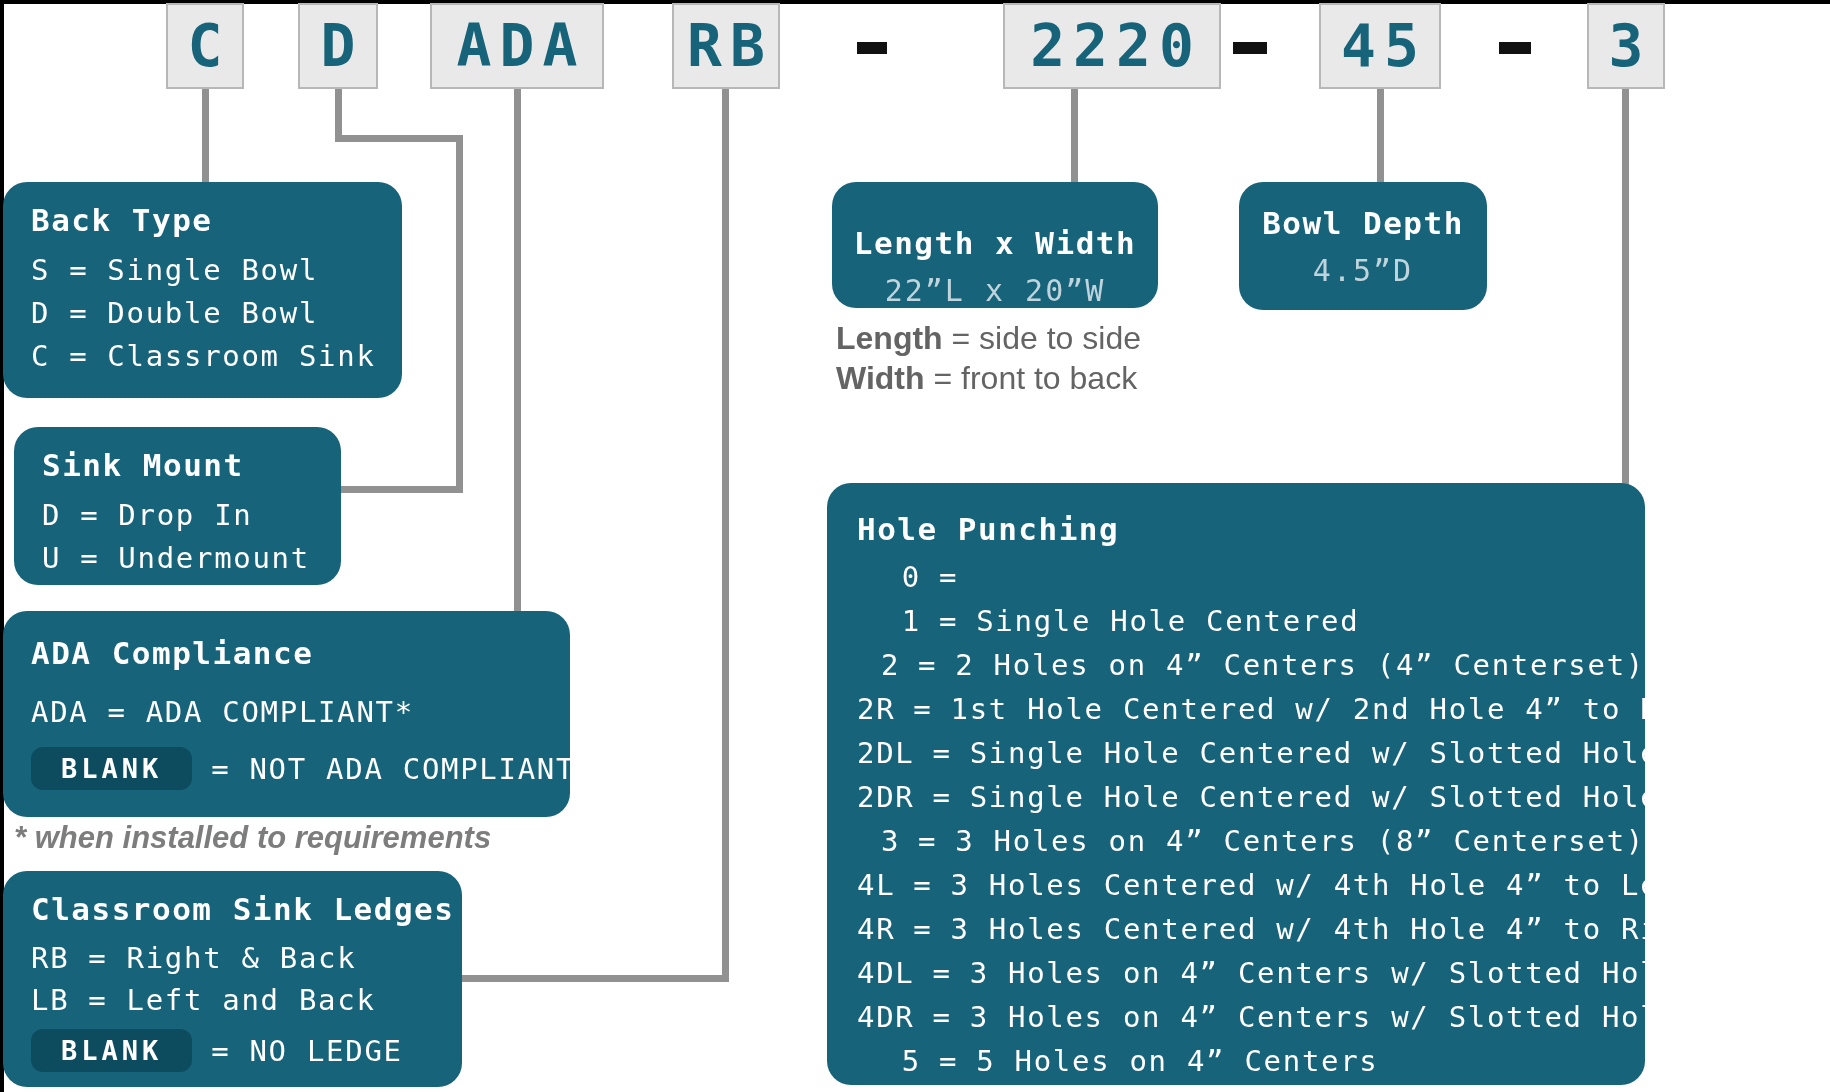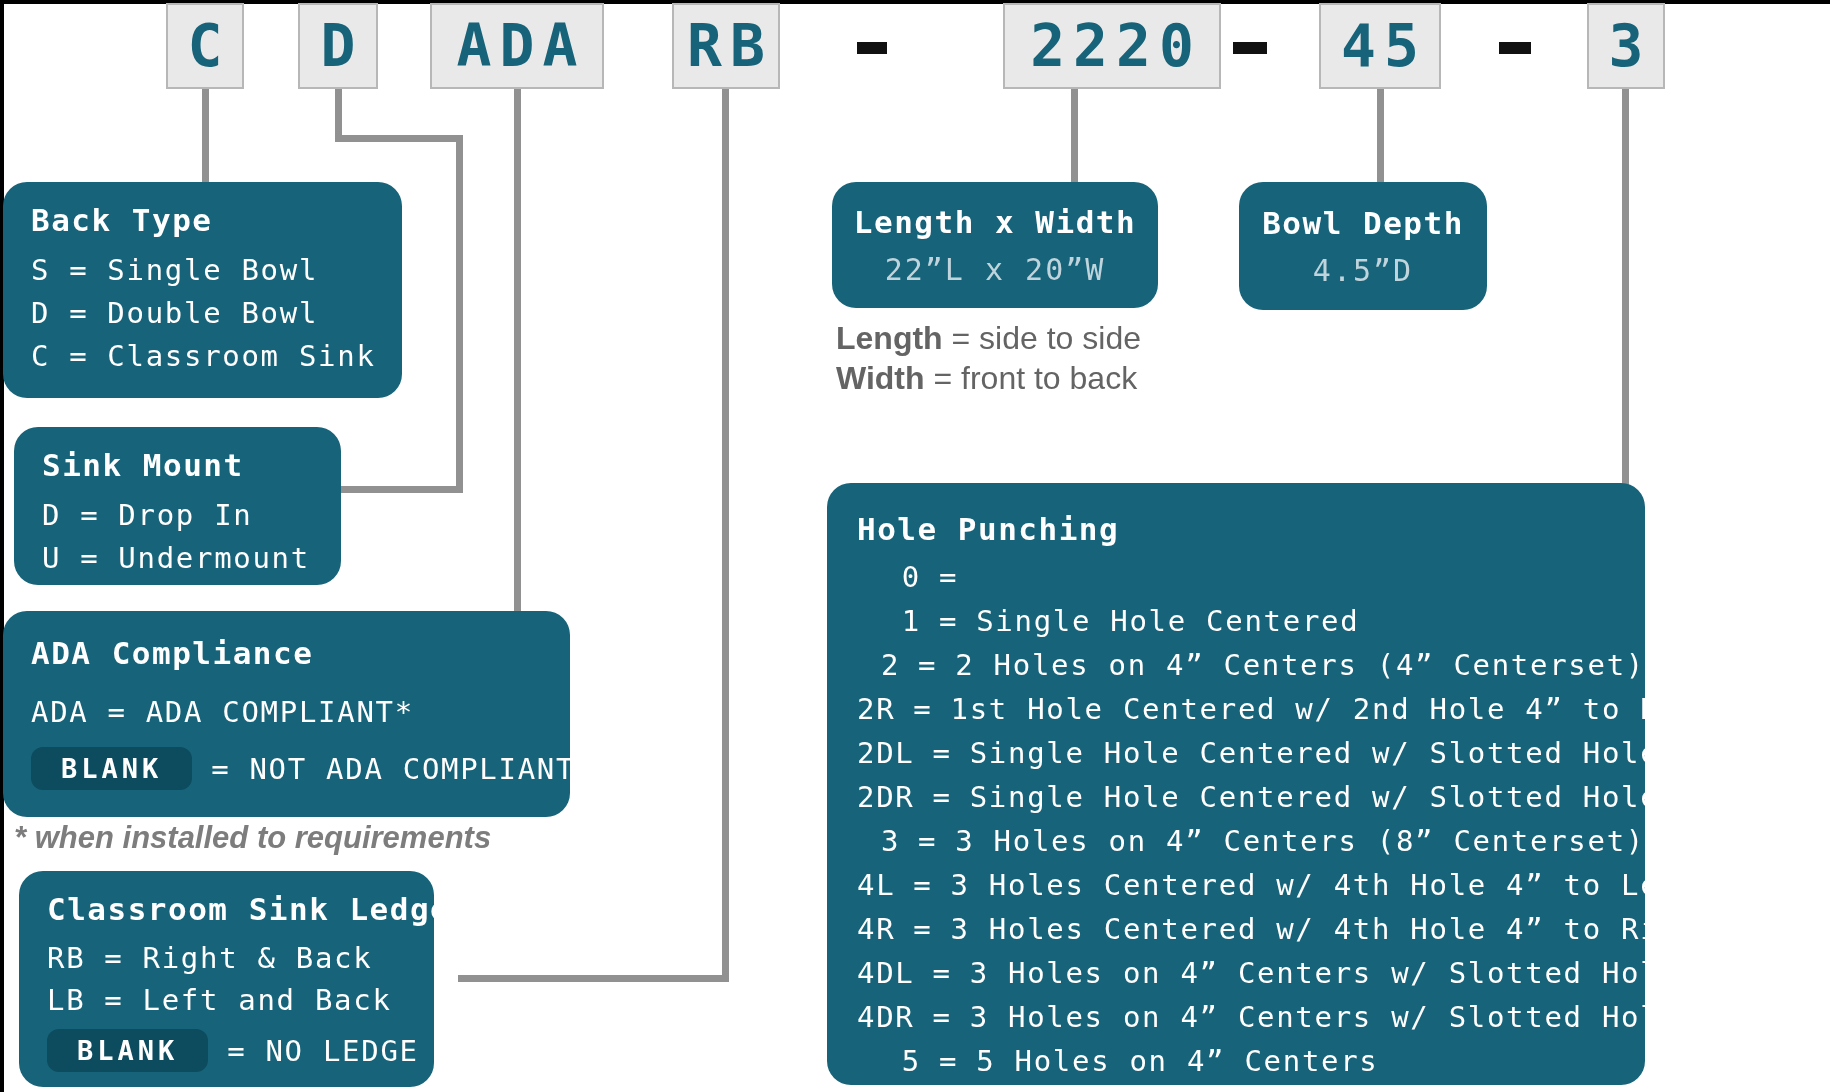--- a/index.html
+++ b/index.html
@@ -126,41 +126,41 @@
     </div>
     <div style="height:18px;"></div>
     <div class="crow">
       <span class="pill">BLANK</span>
         <span>=</span>
         <span>NOT ADA COMPLIANT</span>
     </div>
   </div>
   <div class="footnote" style="left:14px;top:820px;">* when installed to requirements</div>
 
-  <div class="callout pad-callout" style="left:19px;top:871px;width:415px;height:216px;">
+  <div class="callout pad-callout" style="left:3px;top:871px;width:459px;height:216px;">
     <div class="title">Classroom Sink Ledges</div>
     <div class="gap-after-title"></div>
     <div class="crow" style="height:42px;">
       <span>RB</span>
         <span>=</span>
         <span>Right &amp; Back</span>
     </div>
     <div class="crow" style="height:42px;">
       <span>LB</span>
         <span>=</span>
         <span>Left and Back</span>
     </div>
     <div class="crow" style="margin-top:8px;">
       <span class="pill">BLANK</span>
         <span>=</span>
         <span>NO LEDGE</span>
     </div>
   </div>
 
-  <div class="callout centered" style="left:832px;top:182px;width:326px;height:126px;">
+  <div class="callout centered" style="left:832px;top:182px;width:326px;height:126px;justify-content:flex-end;">
     <div class="title">Length x Width</div>
     <div class="value">22”L x 20”W</div>
   </div>
   <div class="note" style="left:836px;top:318px;">
     <div><span class="term">Length</span> <span>=</span> <span>side to side</span></div>
     <div><span class="term">Width</span> <span>=</span> <span>front to back</span></div>
   </div>
 
   <div class="callout centered" style="left:1239px;top:182px;width:248px;height:128px;">
     <div class="title">Bowl Depth</div>

